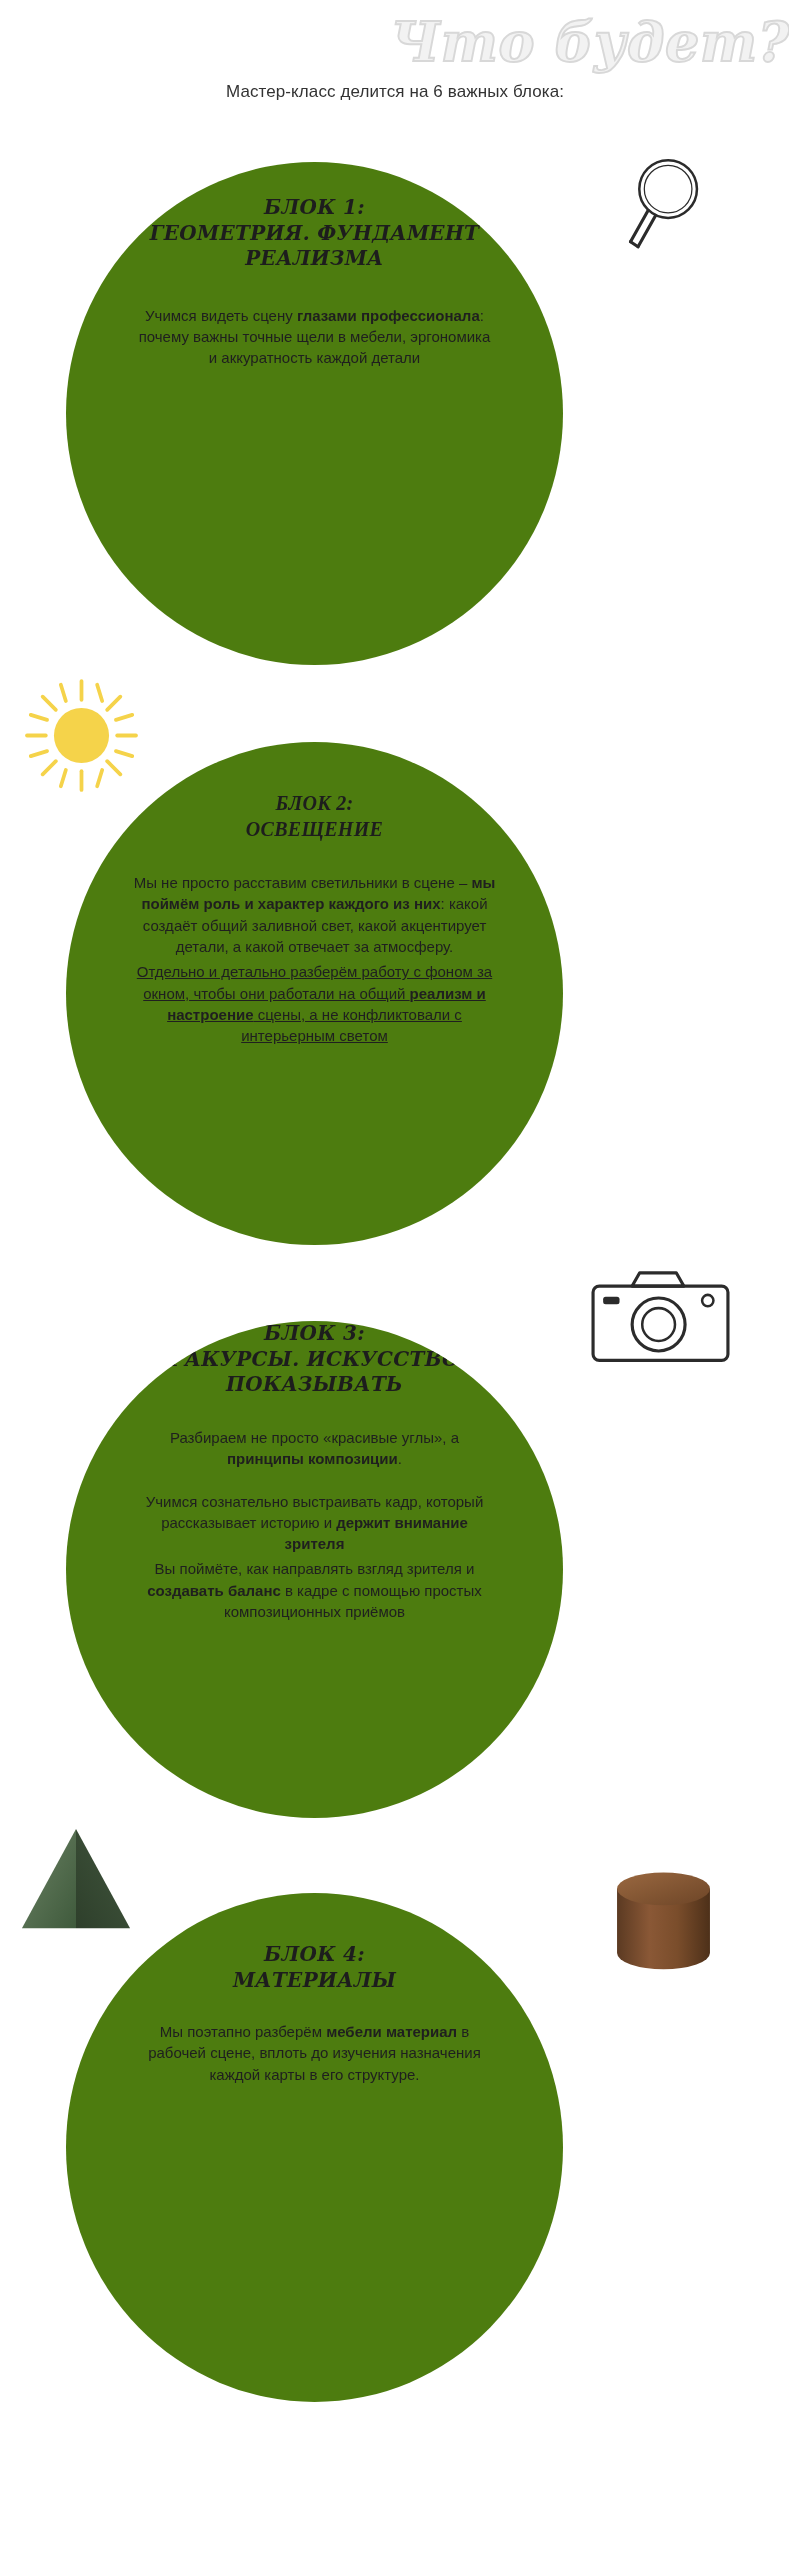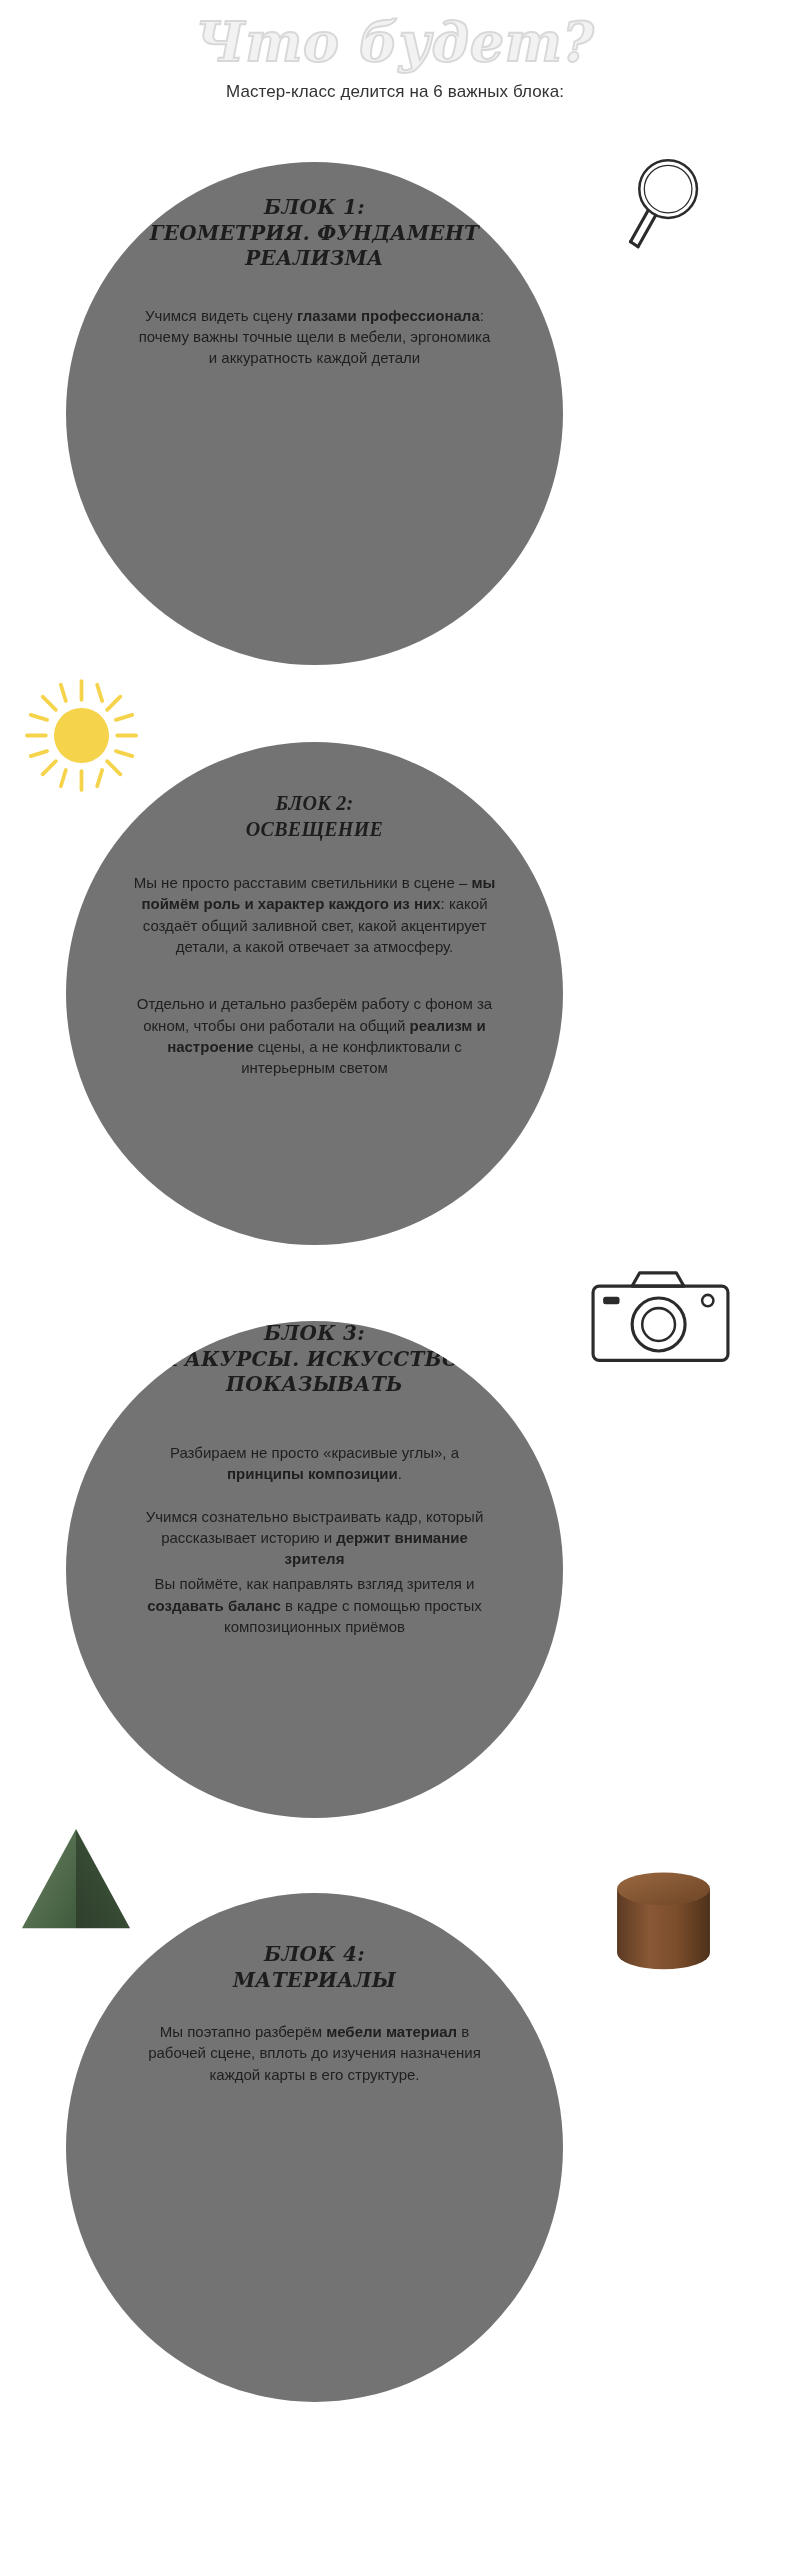--- a/index.html
+++ b/index.html
@@ -12,21 +12,21 @@
     font-family: "Liberation Sans", sans-serif;
     color: #2b2b2b;
     position: relative;
     width: 790px;
     min-height: 2576px;
     overflow: hidden;
   }
 
   
   .page-title {
-    text-align: center;
+    text-align: right;
     font-family: "DejaVu Serif", serif;
     font-weight: bold;
     font-style: italic;
     font-size: 54px;
     letter-spacing: 0.6px;
     color: #f2f2f2;
     -webkit-text-stroke: 1.9px #d8d8d8;
     margin: 14px 0 0 0;
     line-height: 1.05;
     text-shadow:
@@ -36,21 +36,21 @@
     text-align: center;
     font-size: 17px;
     color: #333;
     margin: 11.3px 0 0 0;
     letter-spacing: 0.1px;
   }
 
   
   .block {
     position: absolute;
-    background: #737373;
+    background: #4d7c0f;
     border-radius: 50%;
     display: flex;
     flex-direction: column;
     align-items: center;
     text-align: center;
     padding: 0 60px;
     overflow: hidden;
   }
   .block-title {
     font-family: "DejaVu Serif", serif;
@@ -72,25 +72,25 @@
   .block-para b { font-weight: bold; text-align: center; }
 
   #block1 { left: 66px;  top: 162px;  width: 497px; height: 503px; }
   #block1 .block-title { margin-top: 33px; }
   #block1 .p1 { margin-top: 33px; width: 352px; }
   #block1 .p2 { margin-top: 21.4px; width: 352px; }
 
   #block2 { left: 66px;  top: 742px; width: 497px; height: 503px; }
   #block2 .block-title { margin-top: 49px; font-family: Liberation Serif, serif; }
   #block2 .p1 { margin-top: 30px; width: 362px; }
-  #block2 .p2 { margin-top: 36px; width: 362px; }
+  #block2 .p2 { margin-top: 4px; width: 362px; text-decoration: underline; }
 
   #block3 { left: 66px;  top: 1321px; width: 497px; height: 497px; }
   #block3 .block-title { }
-  #block3 .p1 { margin-top: 44px; width: 358px; }
+  #block3 .p1 { margin-top: 29px; width: 358px; }
   #block3 .p2 { margin-top: 21.4px; width: 362px; }
   #block3 .p3 { margin-top: 3.8px;  width: 365px; }
 
   #block4 { left: 66px;  top: 1893px; width: 497px; height: 509px; }
   #block4 .block-title { margin-top: 49px; }
   #block4 .p1 { margin-top: 28px; width: 362px; }
   #block4 .p2 { margin-top: 21.4px; width: 368px; }
 
   
   .deco { position: absolute; }

